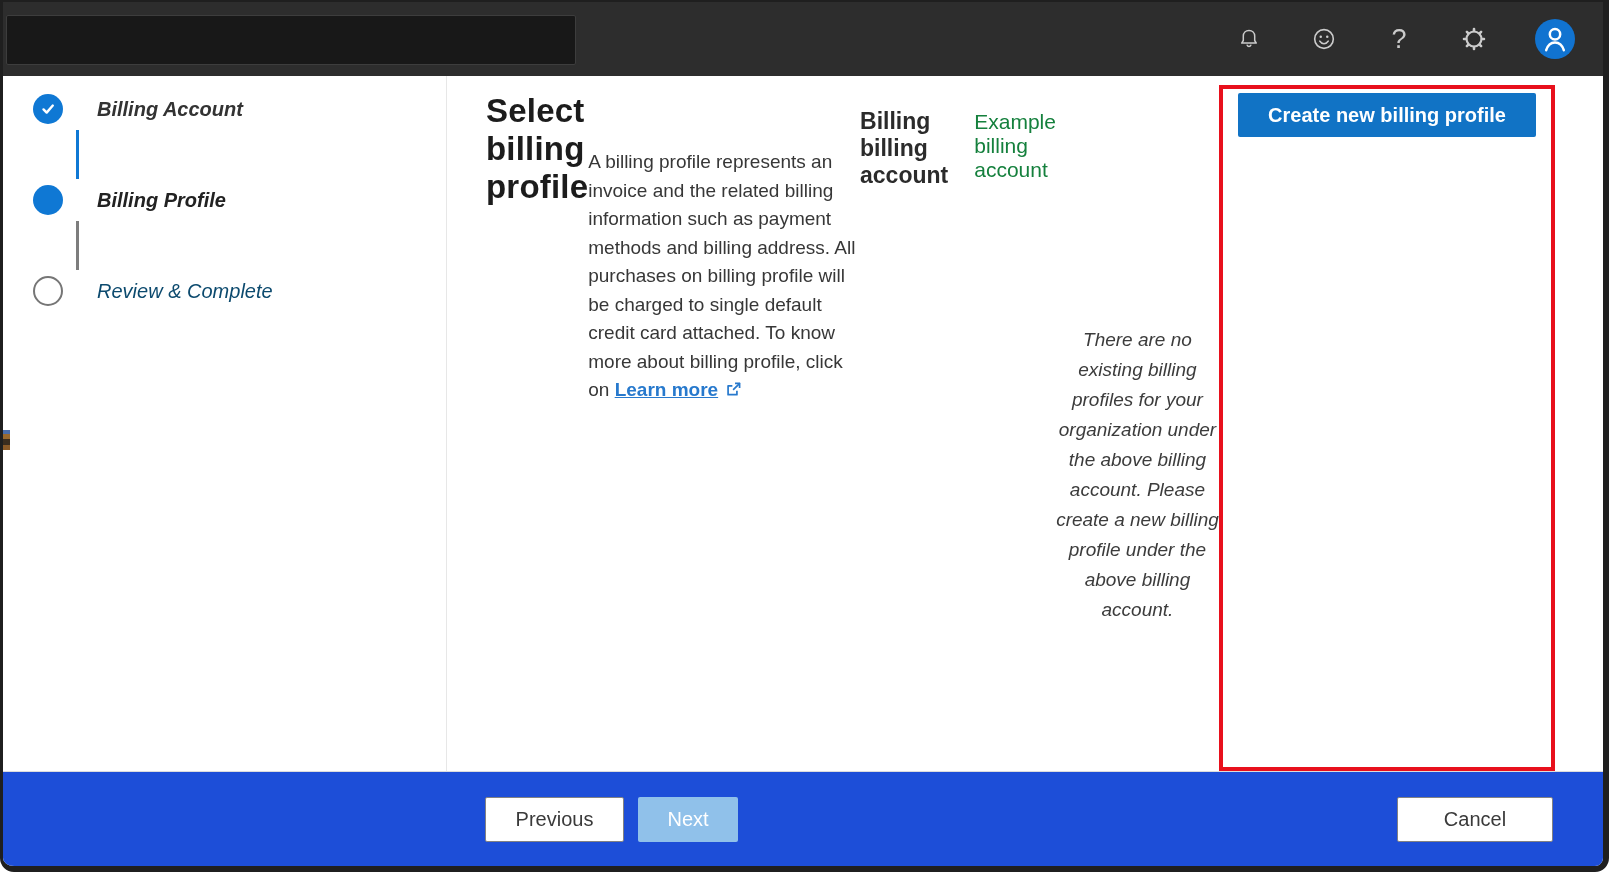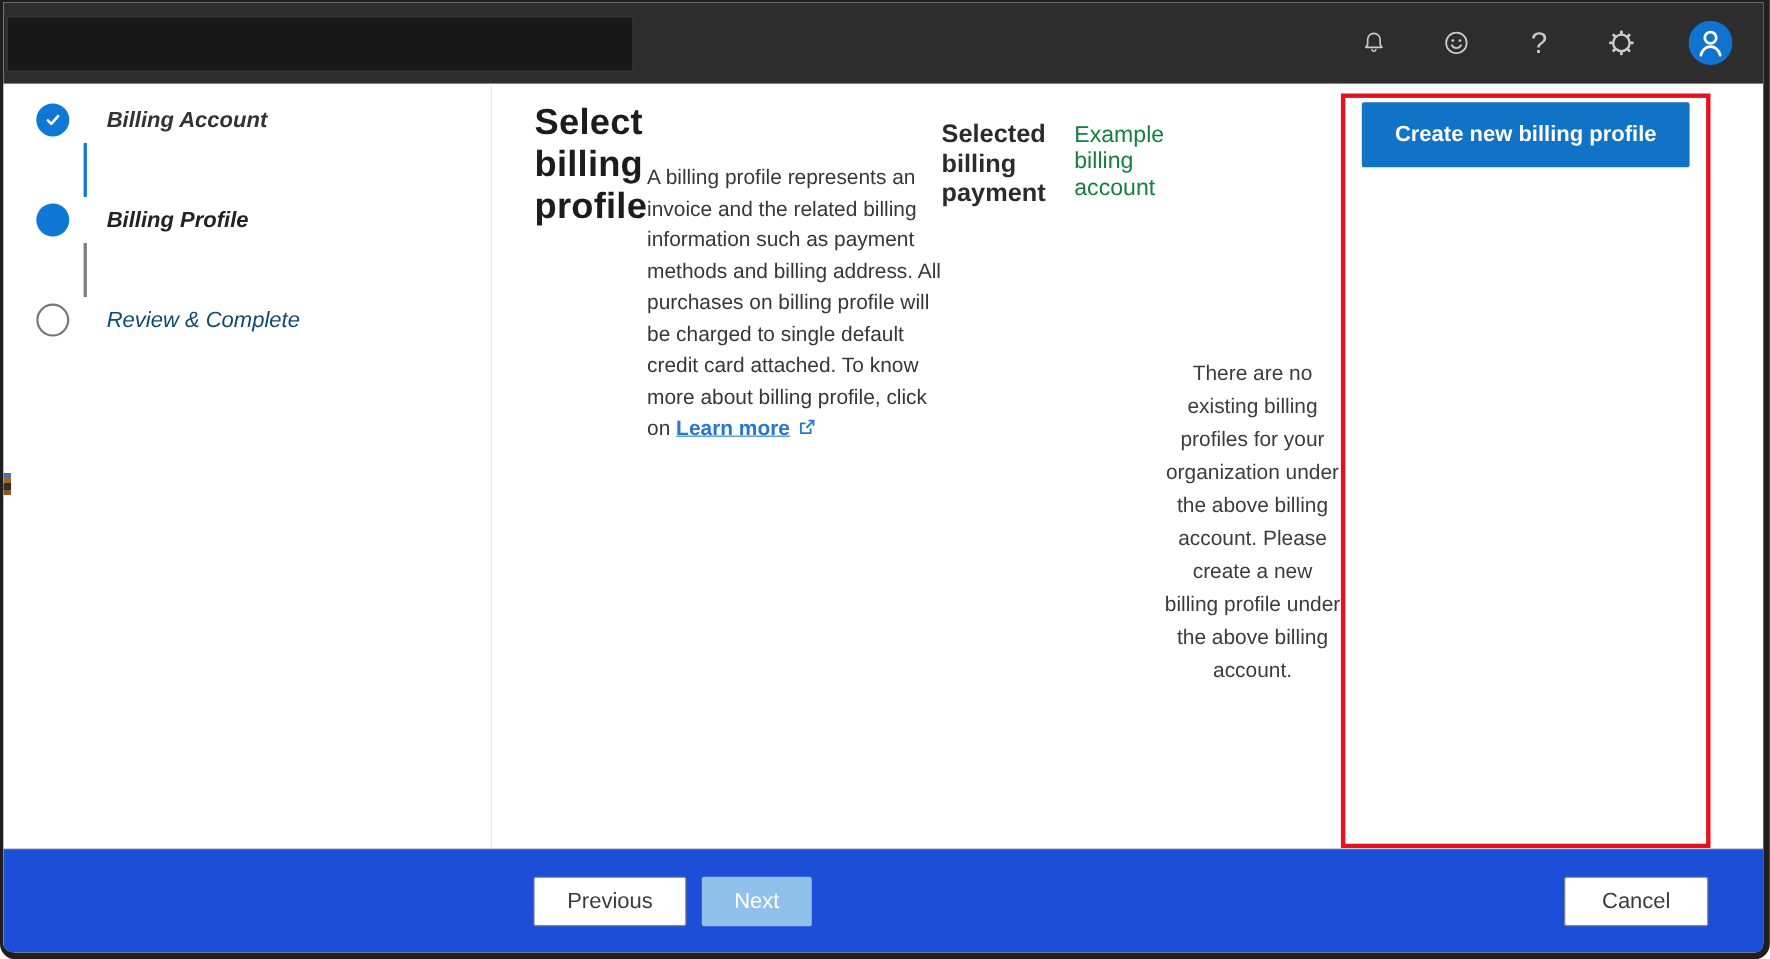--- a/index.html
+++ b/index.html
@@ -103,29 +103,30 @@
   .selected-label { font-size: 23px; font-weight: 700; color: #2b2b2b; }
   .selected-value { font-size: 21px; font-weight: 400; color: #15803d; margin-left: 26px; }
   .hr { height: 1px; background: #e4e4e4; margin-top: 14px; }
   .empty-message {
     margin-top: 103px;
     text-align: center;
     font-size: 19px; line-height: 30px;
     color: #3c3c3c;
     max-width: 1005px;
     align-self: center;
+    font-style: italic;
   }
   .cta-wrap { display: flex; justify-content: center; margin-top: 9px; }
   .red-annotation {
     border: 4px solid #e8101c;
     padding: 4px 15px;
     background: transparent;
   }
   .create-btn {
-    width: 298px; height: 59px;
+    width: 298px; height: 44px;
     background: #1173c5; color: #ffffff;
     border: none; border-radius: 2px;
     font-size: 20px; font-weight: 600;
     font-family: "Liberation Sans", sans-serif;
     cursor: pointer;
   }
 
   
   .footer {
     flex: 0 0 95px;
@@ -145,21 +146,21 @@
     background: #ffffff;
     border: 1px solid #828282;
     color: #3a3a3a;
   }
   .btn-previous { width: 139px; }
   .btn-next {
     width: 100px; margin-left: 14px;
     background: #90c1ea; color: #ffffff;
     border: none; cursor: default;
   }
-  .btn-cancel { width: 131px; margin-left: auto; }
+  .btn-cancel { width: 156px; margin-left: auto; }
 
   .edge-artifact {
     position: absolute; left: 0; top: 428px;
     width: 7px; height: 20px;
     background: linear-gradient(#4a6da8 0 20%, #9a6a2e 20% 45%, #3a2d1f 45% 75%, #8a5a28 75% 100%);
   }
 </style>
 </head>
 <body>
 
@@ -239,21 +240,21 @@
 
       <p class="description"><span>A billing profile represents an invoice and the related billing information such as payment methods and billing address. All purchases on billing profile will be charged to single default credit card attached. To know more about billing profile, click on</span>
         <a class="learn-more"><span>Learn more</span><svg class="ext-icon" width="19" height="19" viewBox="0 0 20 20">
             <path d="M13.6 11.2v4.3H4.3V6.2h4.5" fill="none" stroke="#2779cd" stroke-width="1.8" stroke-linejoin="round"></path>
             <path d="M11.6 3.6h4.8v4.8" fill="none" stroke="#2779cd" stroke-width="1.8" stroke-linejoin="round"></path>
             <path d="M16.2 3.8l-6.1 6.1" fill="none" stroke="#2779cd" stroke-width="1.8" stroke-linecap="round"></path>
           </svg></a>
       </p>
 
       <div class="selected-row">
-        <span class="selected-label">Selected billing payment</span>
+        <span class="selected-label">Billing billing account</span>
         <span class="selected-value">Example billing account</span>
       </div>
       <div class="hr"></div>
 
       <p class="empty-message">There are no existing billing profiles for your organization under the above billing account. Please create a new billing profile under the above billing account.</p>
 
       <div class="cta-wrap">
         <div class="red-annotation">
           <button class="create-btn">Create new billing profile</button>
         </div>

